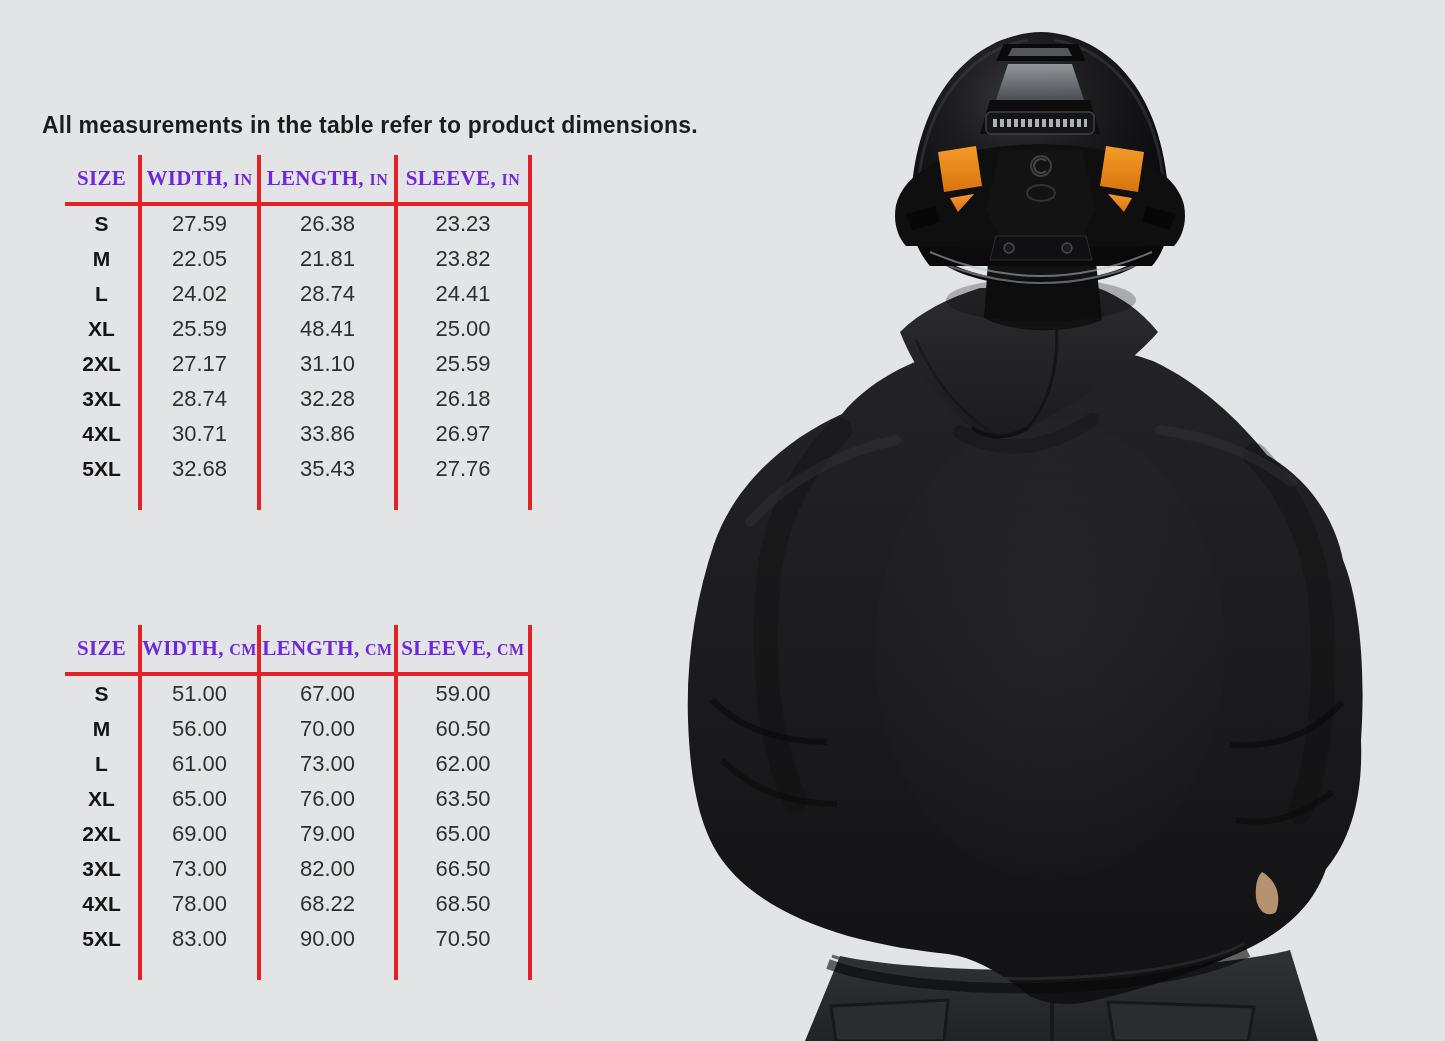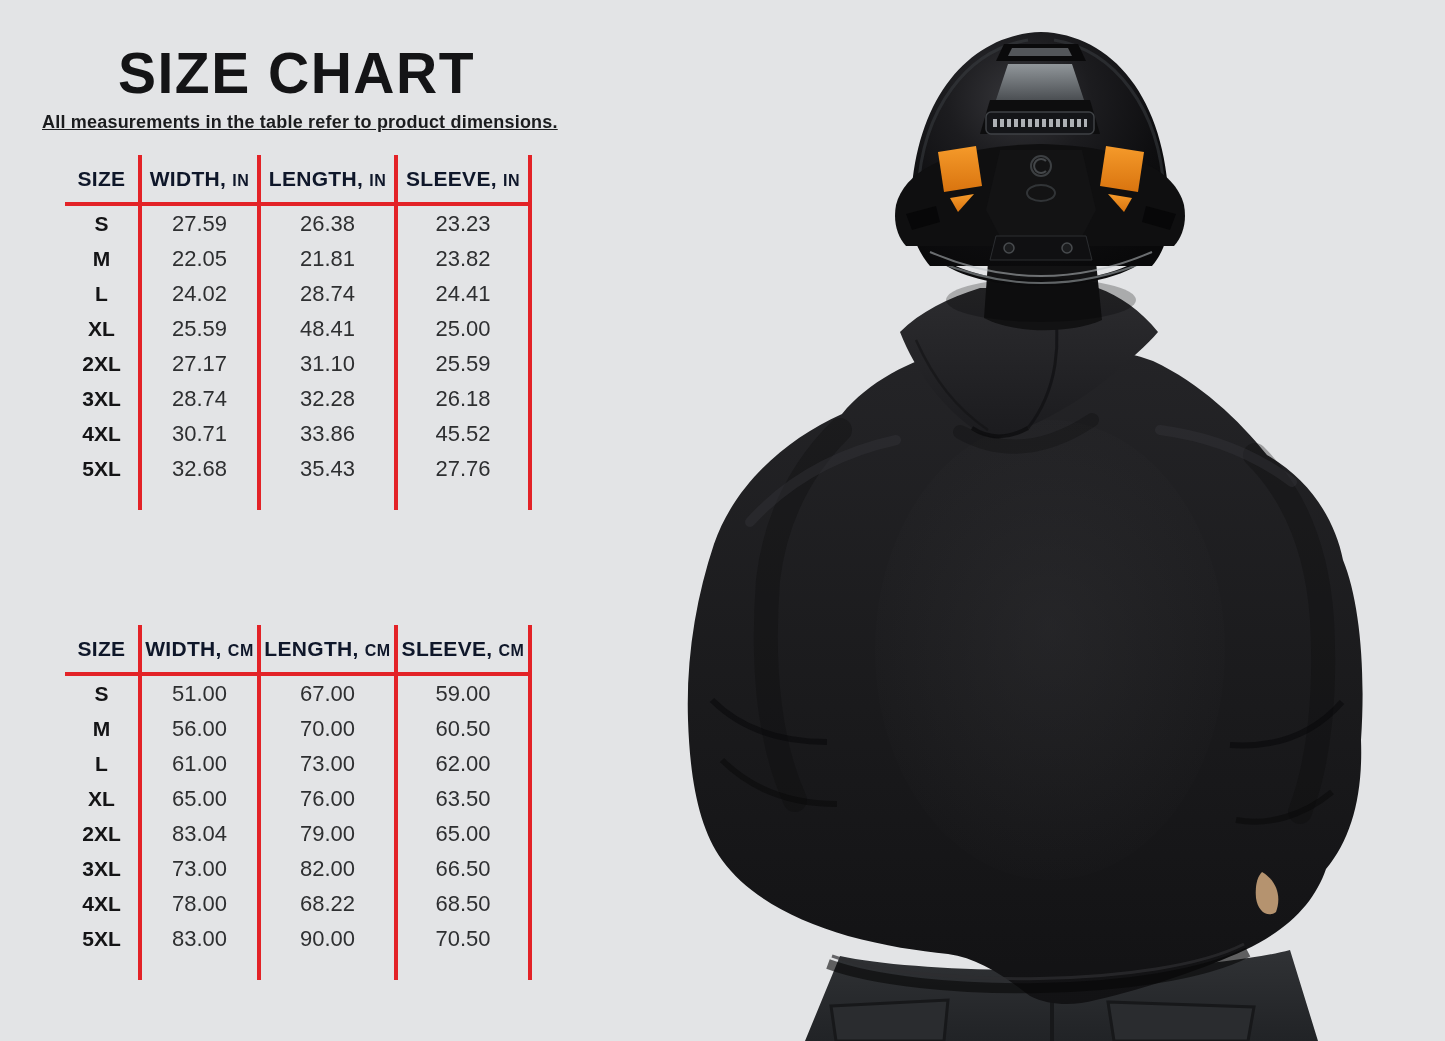--- a/index.html
+++ b/index.html
@@ -9,55 +9,54 @@
     font-family:"Liberation Sans","DejaVu Sans",sans-serif;
     color:#1b1c1e;
   }
   .page-title{
     position:absolute;left:118px;top:40px;margin:0;
     font-size:57px;font-weight:800;letter-spacing:1.5px;color:#141416;
     white-space:nowrap;
   }
   .page-subtitle{
     position:absolute;left:42px;top:112px;margin:0;
-    font-size:18px;font-weight:700;color:#1b1c1e;letter-spacing:.2px;
+    font-size:23px;font-weight:700;color:#1b1c1e;letter-spacing:.2px;
     white-space:nowrap;
-    text-decoration:underline;
   }
   table.size-table{
     position:absolute;left:65px;border-collapse:collapse;table-layout:fixed;
     width:465px;
   }
   table.size-table.t1{top:155px;}
   table.size-table.t2{top:625px;}
   .size-table col.c1{width:75px;}
   .size-table col.c2{width:119px;}
   .size-table col.c3{width:137px;}
   .size-table col.c4{width:134px;}
   .size-table th,.size-table td{
     border-right:4px solid #e32227;
     text-align:center;vertical-align:middle;padding:0;
   }
   .size-table th{
     height:47px;border-bottom:4px solid #e32227;
-    font-size:21px;font-weight:700;color:#0f172a;letter-spacing:.3px;
+    font-size:21px;font-weight:700;color:#6d28d9;letter-spacing:.3px;
     white-space:nowrap;
+    font-family:Liberation Serif, serif;
   }
   .size-table th .unit{font-size:16px;font-weight:700;letter-spacing:.5px;}
   .size-table td{height:35px;font-size:22px;font-weight:400;color:#2e2f31;}
   .size-table td.sz{font-size:21px;font-weight:700;color:#141416;}
   .size-table tr.spacer td{height:24px;}
   .figure{position:absolute;left:600px;top:0;width:845px;height:1041px;}
 </style>
 </head>
 <body>
 
 <div class="canvas">
 
-  <h1 class="page-title">SIZE CHART</h1>
   <p class="page-subtitle">All measurements in the table refer to product dimensions.</p>
 
   <table class="size-table t1">
     <colgroup>
         <col class="c1">
         <col class="c2">
         <col class="c3">
         <col class="c4">
       </colgroup>
     <thead>
@@ -102,21 +101,21 @@
       <tr>
         <td class="sz">3XL</td>
         <td>28.74</td>
         <td>32.28</td>
         <td>26.18</td>
       </tr>
       <tr>
         <td class="sz">4XL</td>
         <td>30.71</td>
         <td>33.86</td>
-        <td>45.52</td>
+        <td>26.97</td>
       </tr>
       <tr>
         <td class="sz">5XL</td>
         <td>32.68</td>
         <td>35.43</td>
         <td>27.76</td>
       </tr>
       <tr class="spacer">
           <td></td>
           <td></td>
@@ -161,21 +160,21 @@
         <td>62.00</td>
       </tr>
       <tr>
         <td class="sz">XL</td>
         <td>65.00</td>
         <td>76.00</td>
         <td>63.50</td>
       </tr>
       <tr>
         <td class="sz">2XL</td>
-        <td>83.04</td>
+        <td>69.00</td>
         <td>79.00</td>
         <td>65.00</td>
       </tr>
       <tr>
         <td class="sz">3XL</td>
         <td>73.00</td>
         <td>82.00</td>
         <td>66.50</td>
       </tr>
       <tr>

